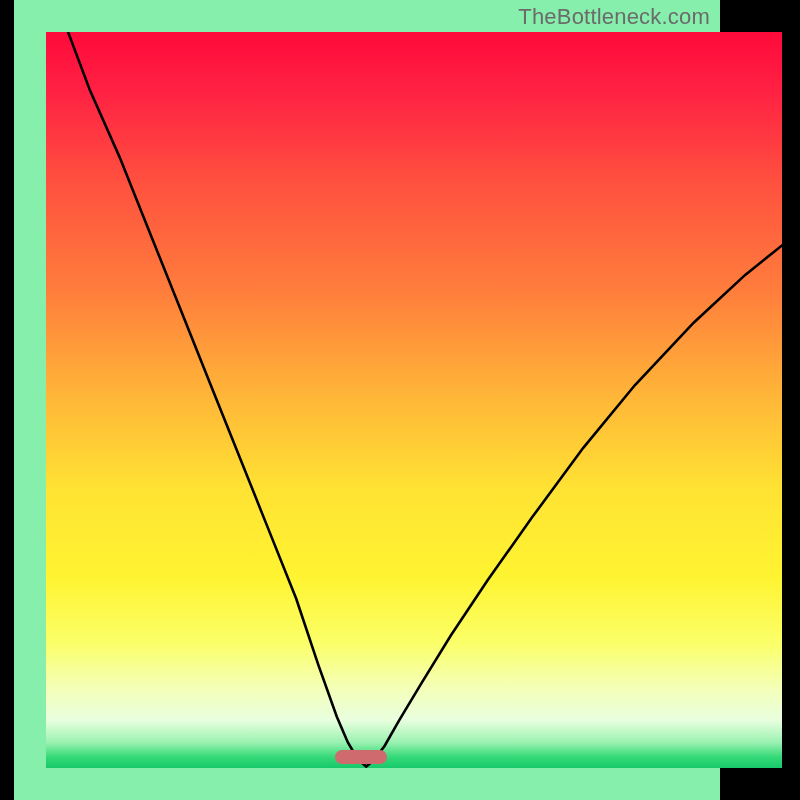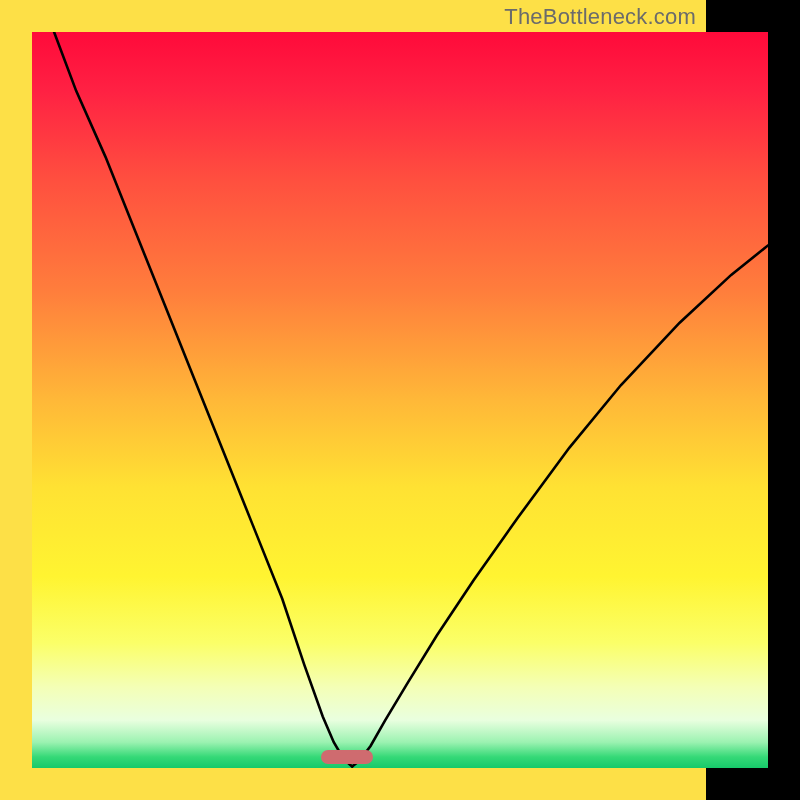--- a/index.html
+++ b/index.html
@@ -7,24 +7,24 @@
     padding: 0;
     width: 800px;
     height: 800px;
     background: #000;
     overflow: hidden;
     font-family: Arial, Helvetica, sans-serif;
   }
   .frame {
     position: absolute;
     top: 0;
-    left: 0;
+    left: 14px;
     width: 706px;
     height: 800px;
-    background: #fde047;
+    background: #86efac;
   }
   .plot {
     position: absolute;
     top: 32px;
     left: 32px;
     width: 736px;
     height: 736px;
     overflow: hidden;
   }
   .gradient {

